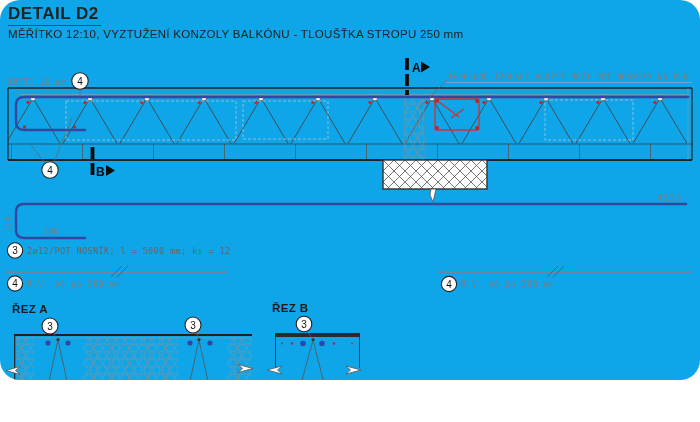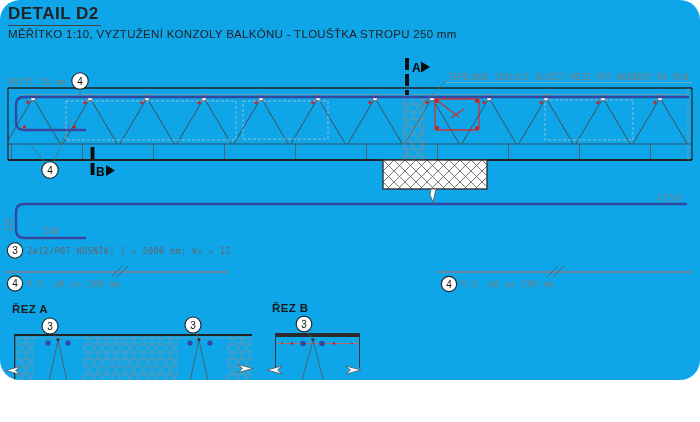--- a/index.html
+++ b/index.html
@@ -21,21 +21,21 @@
   .ghost{fill:none;stroke:#c9c9c9;stroke-width:.7;stroke-dasharray:3 2;}
   .flag{fill:#fff;stroke:#555;stroke-width:.8;}
   .scallop{fill:#8f8f8f;}
   .blockline{stroke:#161616;stroke-width:2;}
 </style>
 </head>
 <body>
 
 <div id="stage">
   <div id="title">DETAIL D2</div>
-  <div id="subtitle">MĚŘÍTKO 1:10, VYZTUŽENÍ KONZOLY BALKÓNU - TLOUŠŤKA STROPU 250 mm</div>
+  <div id="subtitle">MĚŘÍTKO 12:10, VYZTUŽENÍ KONZOLY BALKÓNU - TLOUŠŤKA STROPU 250 mm</div>
 
   <svg width="700" height="422" viewBox="0 0 700 422">
     <defs>
       <pattern id="trussPat" patternUnits="userSpaceOnUse" x="5" y="95" width="57" height="49">
         <path d="M28,3 L1,48.5 M28,3 L55,48.5" stroke="#444" stroke-width=".9" fill="none"></path>
         <circle cx="28" cy="3" r="2.8" fill="#fff" stroke="#555" stroke-width=".8"></circle>
         <rect x="21.5" y="6" width="2.8" height="2.8" fill="#CC2222"></rect>
       </pattern>
       <pattern id="blockPat" patternUnits="userSpaceOnUse" x="11" y="144" width="71" height="16">
         <path d="M0.5,0 L0.5,16" stroke="#555" stroke-width=".8"></path>

